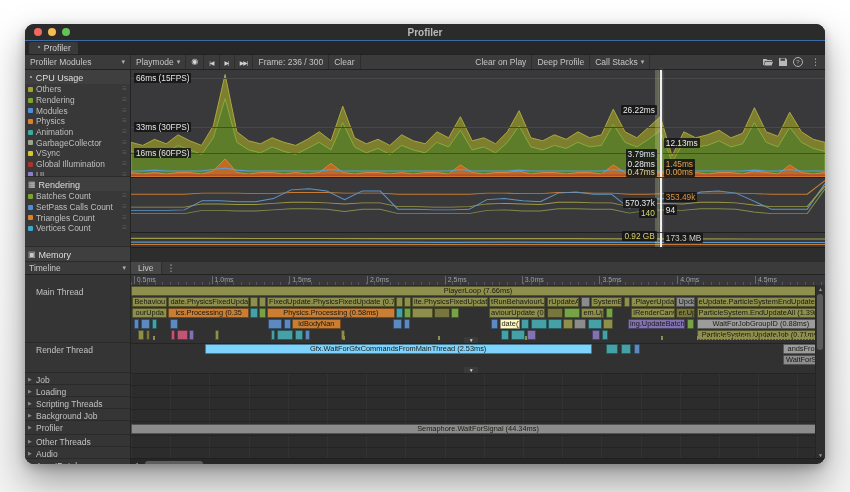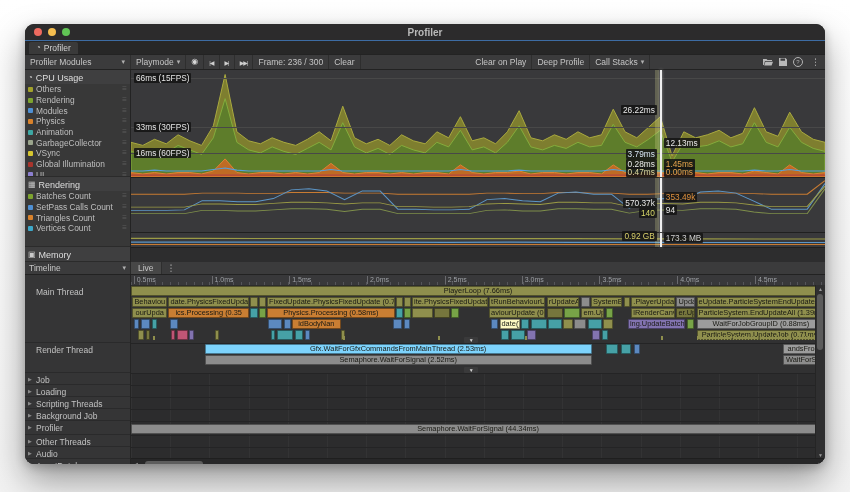--- a/index.html
+++ b/index.html
@@ -426,21 +426,20 @@
             <div class="tgroup" style="height: 30px; background: rgb(49, 49, 50);">
               <div class="trow">
                 <div class="span" style="left: 10.6%; width: 55.8%; background: #7dd3fc;">Gfx.WaitForGfxCommandsFromMainThread (2.53ms)</div>
                 <div class="span" style="left: 68.4%; width: 1.8%; background: rgb(70, 161, 166);"></div>
                 <div class="span" style="left: 70.6%; width: 1.5%; background: rgb(70, 161, 166);"></div>
                 <div class="span" style="left: 72.5%; width: 0.9%; background: rgb(92, 137, 192);"></div>
                 <div class="span" style="left: 94%; width: 6%; background: rgb(156, 156, 156);">andsFrom</div>
                 <div class="span" style="left: 99.5%; width: 0.5%; background: rgb(164, 198, 57);"></div>
               </div>
               <div class="trow">
-                <div class="span" style="left: 10.6%; width: 55.8%; background: rgb(140, 140, 140);">Semaphore.WaitForSignal (2.52ms)</div>
                 <div class="span" style="left: 94%; width: 6%; background: rgb(140, 140, 140);">WaitForSig</div>
               </div>
               <div class="expander">▼</div>
             </div>
             <div class="tgroup" style="height: 12px;"></div>
             <div class="tgroup" style="height: 12px;"></div>
             <div class="tgroup" style="height: 12px;"></div>
             <div class="tgroup" style="height: 12px;"></div>
             <div class="tgroup" style="height: 14px; padding-top: 2px;">
               <div class="trow">

